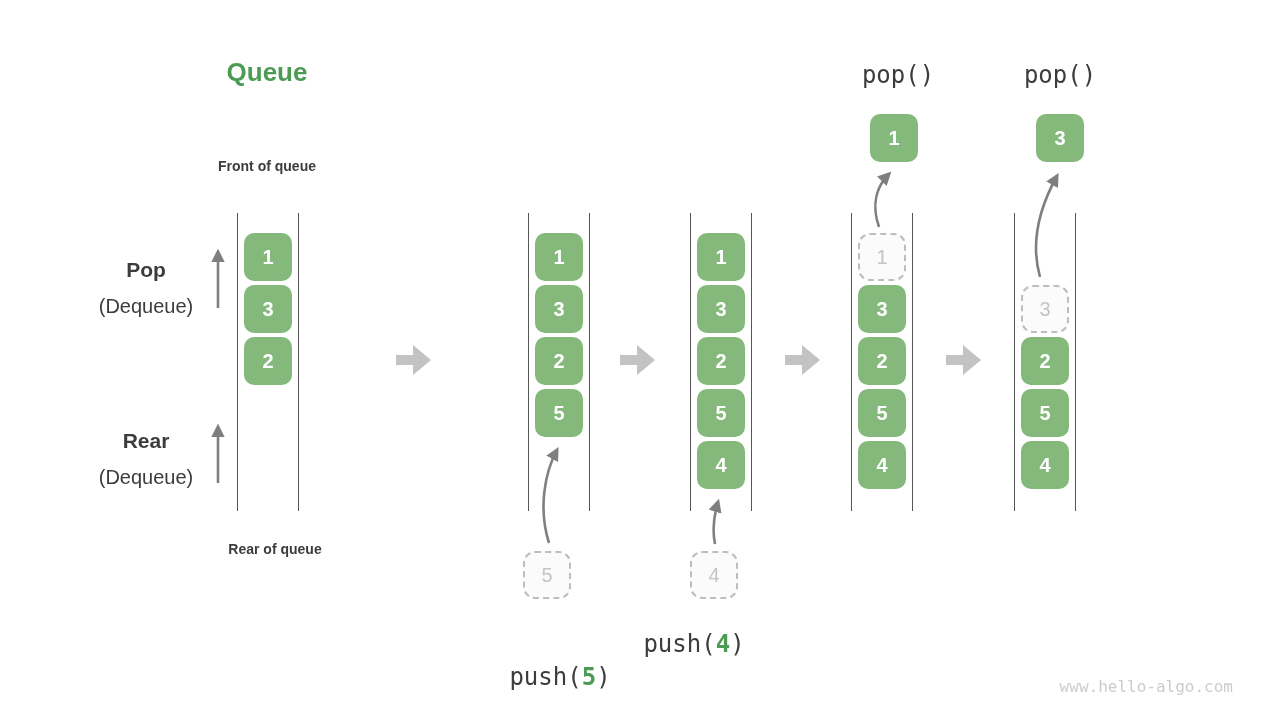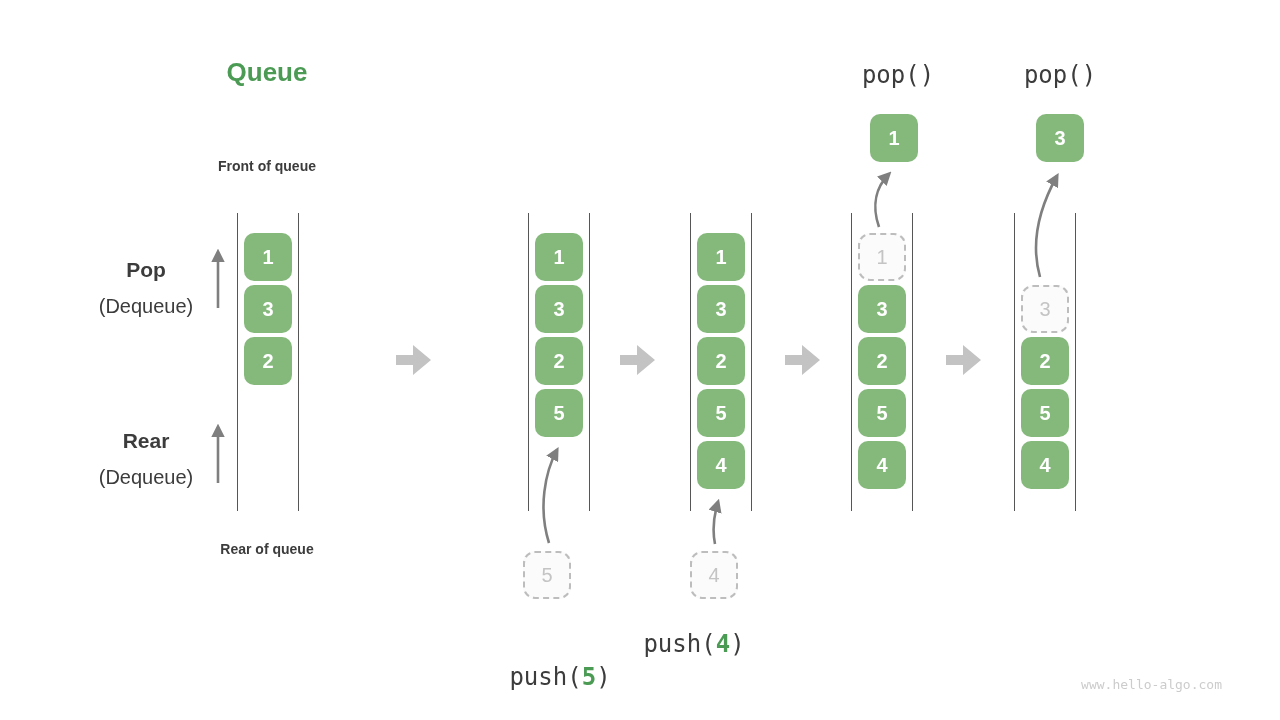--- a/index.html
+++ b/index.html
@@ -21,21 +21,21 @@
   }
   .title{
     position:absolute;left:267px;top:57px;transform:translateX(-50%);
     font-size:26px;font-weight:bold;color:var(--accent-green);white-space:nowrap;
   }
   .qlabel{
     position:absolute;left:267px;transform:translateX(-50%);
     font-size:14px;font-weight:bold;color:var(--text-dark);white-space:nowrap;
   }
   .qlabel.front{top:158px;}
-  .qlabel.rear{top:541px;}
+  .qlabel.rear{top:541px;margin-left:8px;}
   .side{
     position:absolute;left:146px;transform:translateX(-50%);text-align:center;
     color:var(--text-dark);line-height:37px;white-space:nowrap;
   }
   .side.pop-side{top:251px;}
   .side.push-side{top:422px;}
   .side .b{font-weight:bold;font-size:21px;}
   .side .sub{font-size:20px;}
   .col{
     position:absolute;top:213px;width:62px;height:298px;box-sizing:border-box;
@@ -63,22 +63,22 @@
     position:absolute;transform:translateX(-50%);white-space:nowrap;
     font-family:"DejaVu Sans Mono", monospace;font-size:24px;color:var(--text-dark);
   }
   .op.pop1{left:898px;top:61px;}
   .op.pop2{left:1060px;top:61px;}
   .op.push1{left:560px;top:663px;}
   .op.push2{left:694px;top:630px;}
   .op .green{color:var(--accent-green);font-weight:bold;}
   .arrow-layer{position:absolute;left:0;top:0;pointer-events:none;}
   .watermark{
-    position:absolute;right:58px;top:677px;
-    font-family:"DejaVu Sans Mono", monospace;font-size:13px;color:var(--watermark);
+    position:absolute;right:47px;top:677px;
+    font-family:"DejaVu Sans Mono", monospace;font-size:16px;color:var(--watermark);
   }
 </style>
 </head>
 <body>
 
 <div class="canvas">
 
   <div class="title">Queue</div>
 
   <div class="qlabel front">Front of queue</div>

